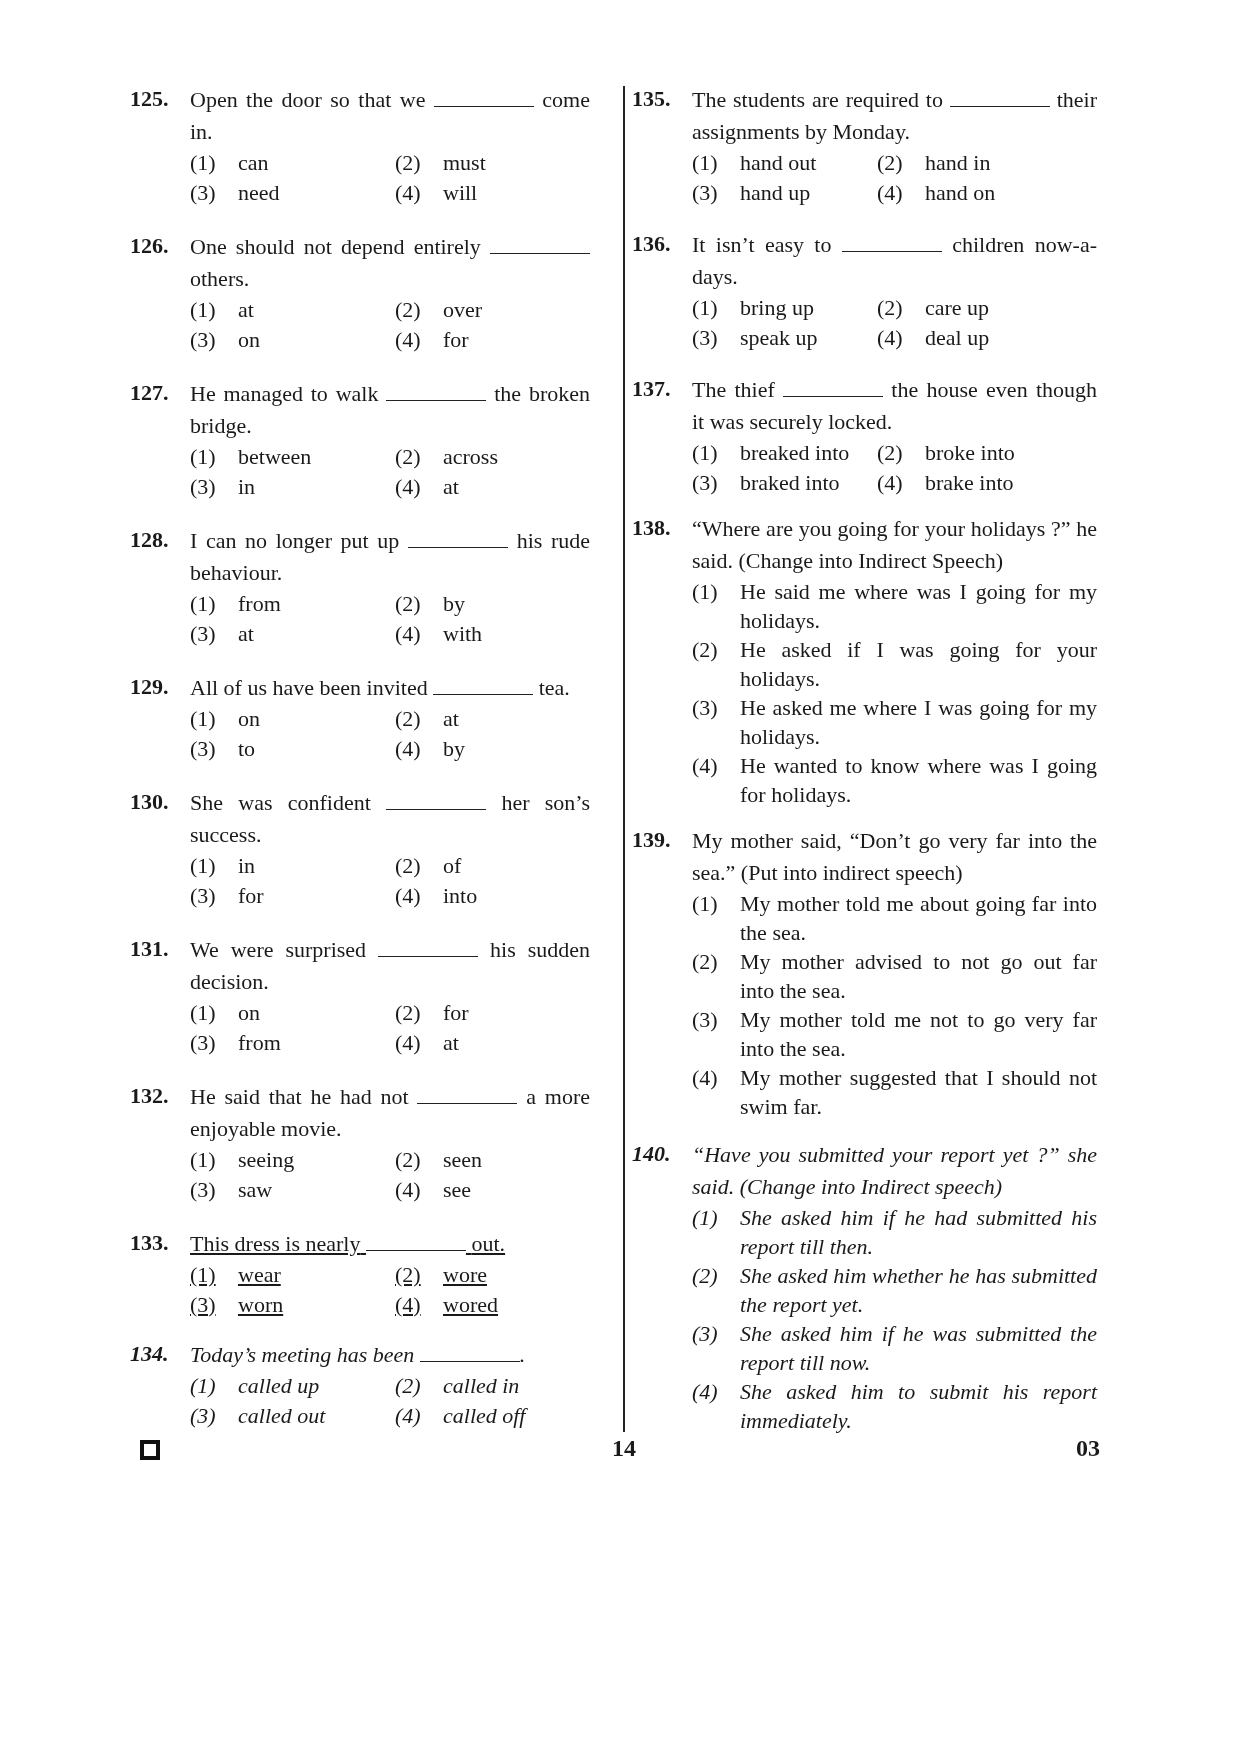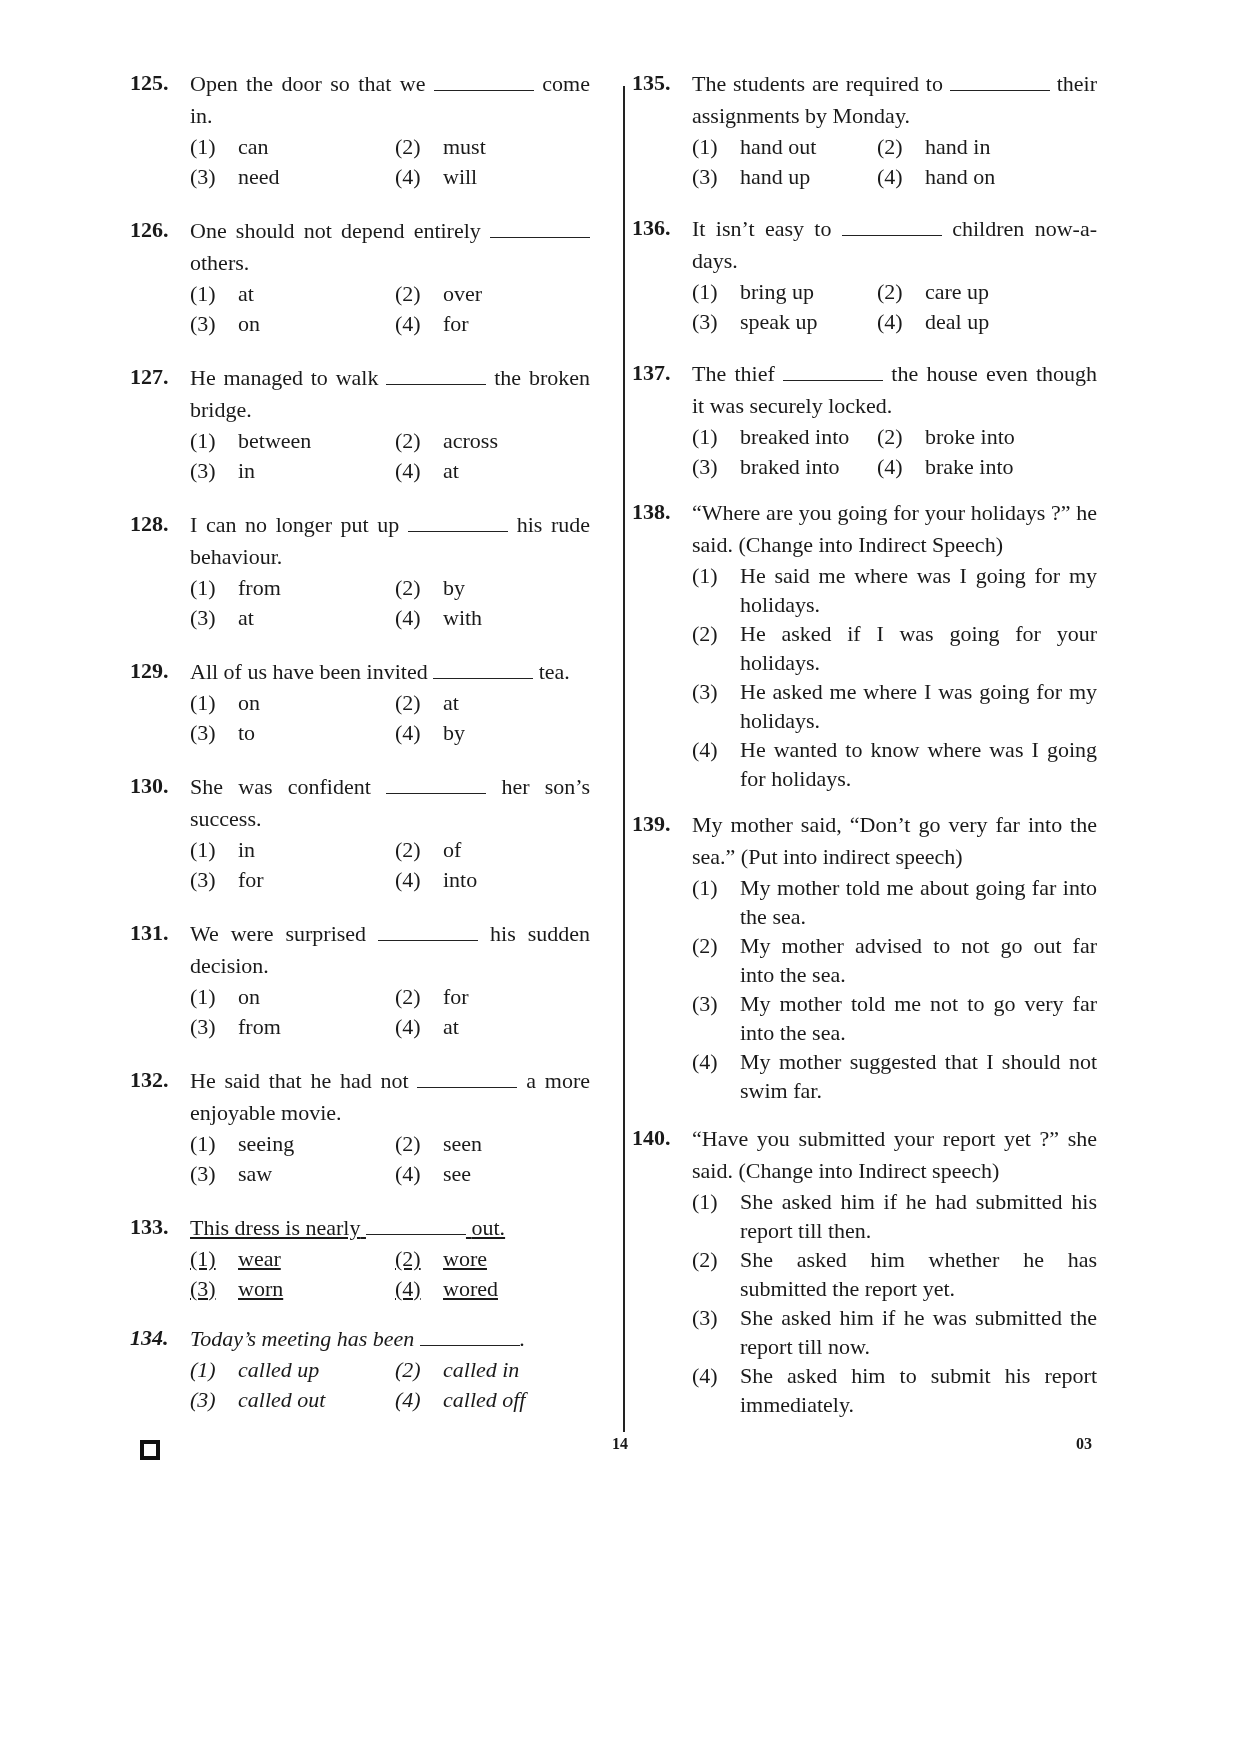--- a/index.html
+++ b/index.html
@@ -1,32 +1,32 @@
 <!DOCTYPE html>
 <html><head>
 <meta charset="utf-8">
 <style>
   html, body { margin: 0; padding: 0; background: #ffffff; }
   body { width: 1240px; height: 1755px; position: relative; overflow: hidden;
          font-family: "Liberation Serif", "DejaVu Serif", serif; color: #1a1a1a; }
   .page { position: absolute; left: 0; top: 0; width: 1240px; height: 1755px; }
-  .col { position: absolute; top: 68px; }
+  .col { position: absolute; top: 84px; }
   .col-left { left: 130px; width: 460px; }
   .col-right { left: 632px; width: 465px; }
   .divider { position: absolute; left: 623px; top: 86px; width: 2px; height: 1346px; background: #222; }
   .q { position: relative; margin-bottom: 0; }
   .q-num { position: absolute; left: 0; top: 0; font-weight: bold; font-size: 22px; line-height: 29px; }
   .q-text { margin-left: 60px; font-size: 22px; line-height: 32px; text-align: justify; }
   .opts-grid { margin-left: 60px; display: grid; grid-template-columns: 205px 1fr; font-size: 22px; line-height: 29.5px; }
   .opts-list { margin-left: 60px; font-size: 22px; line-height: 29px; }
   .opt { display: flex; }
   .opt-n { width: 48px; flex: none; }
   .opt-t { flex: 1; text-align: justify; }
   .blank { display: inline-block; width: 100px; border-bottom: 1.5px solid #222; height: 18px; vertical-align: baseline; }
-  .footer { position: absolute; top: 1435px; font-size: 16px; font-weight: bold; }
+  .footer { position: absolute; top: 1435px; font-size: 24px; font-weight: bold; }
   .square { position: absolute; left: 140px; top: 1440px; width: 12px; height: 12px; border: 4px solid #111; background: #fff; }
 </style>
 </head>
 <body>
 
 <div class="page">
   <div class="col col-left" id="col-left">
       <div class="q" style="margin-bottom: 24px;">
         <div class="q-num">125.</div>
         <div class="q-text"><span>Open the door so that we</span> <span class="blank"></span> <span>come in.</span></div>
@@ -353,21 +353,21 @@
           <div class="opt">
             <span class="opt-n">(3)</span>
             <span class="opt-t">My mother told me not to go very far into the sea.</span>
           </div>
           <div class="opt">
             <span class="opt-n">(4)</span>
             <span class="opt-t">My mother suggested that I should not swim far.</span>
           </div>
         </div>
       </div>
-      <div class="q" style="margin-bottom: 0px;">
+      <div class="q" style="margin-bottom: 0px; font-style: italic;">
         <div class="q-num">140.</div>
         <div class="q-text"><span>“Have you submitted your report yet ?” she said. (Change into Indirect speech)</span></div>
         <div class="opts-list">
           <div class="opt">
             <span class="opt-n">(1)</span>
             <span class="opt-t">She asked him if he had submitted his report till then.</span>
           </div>
           <div class="opt">
             <span class="opt-n">(2)</span>
             <span class="opt-t">She asked him whether he has submitted the report yet.</span>

